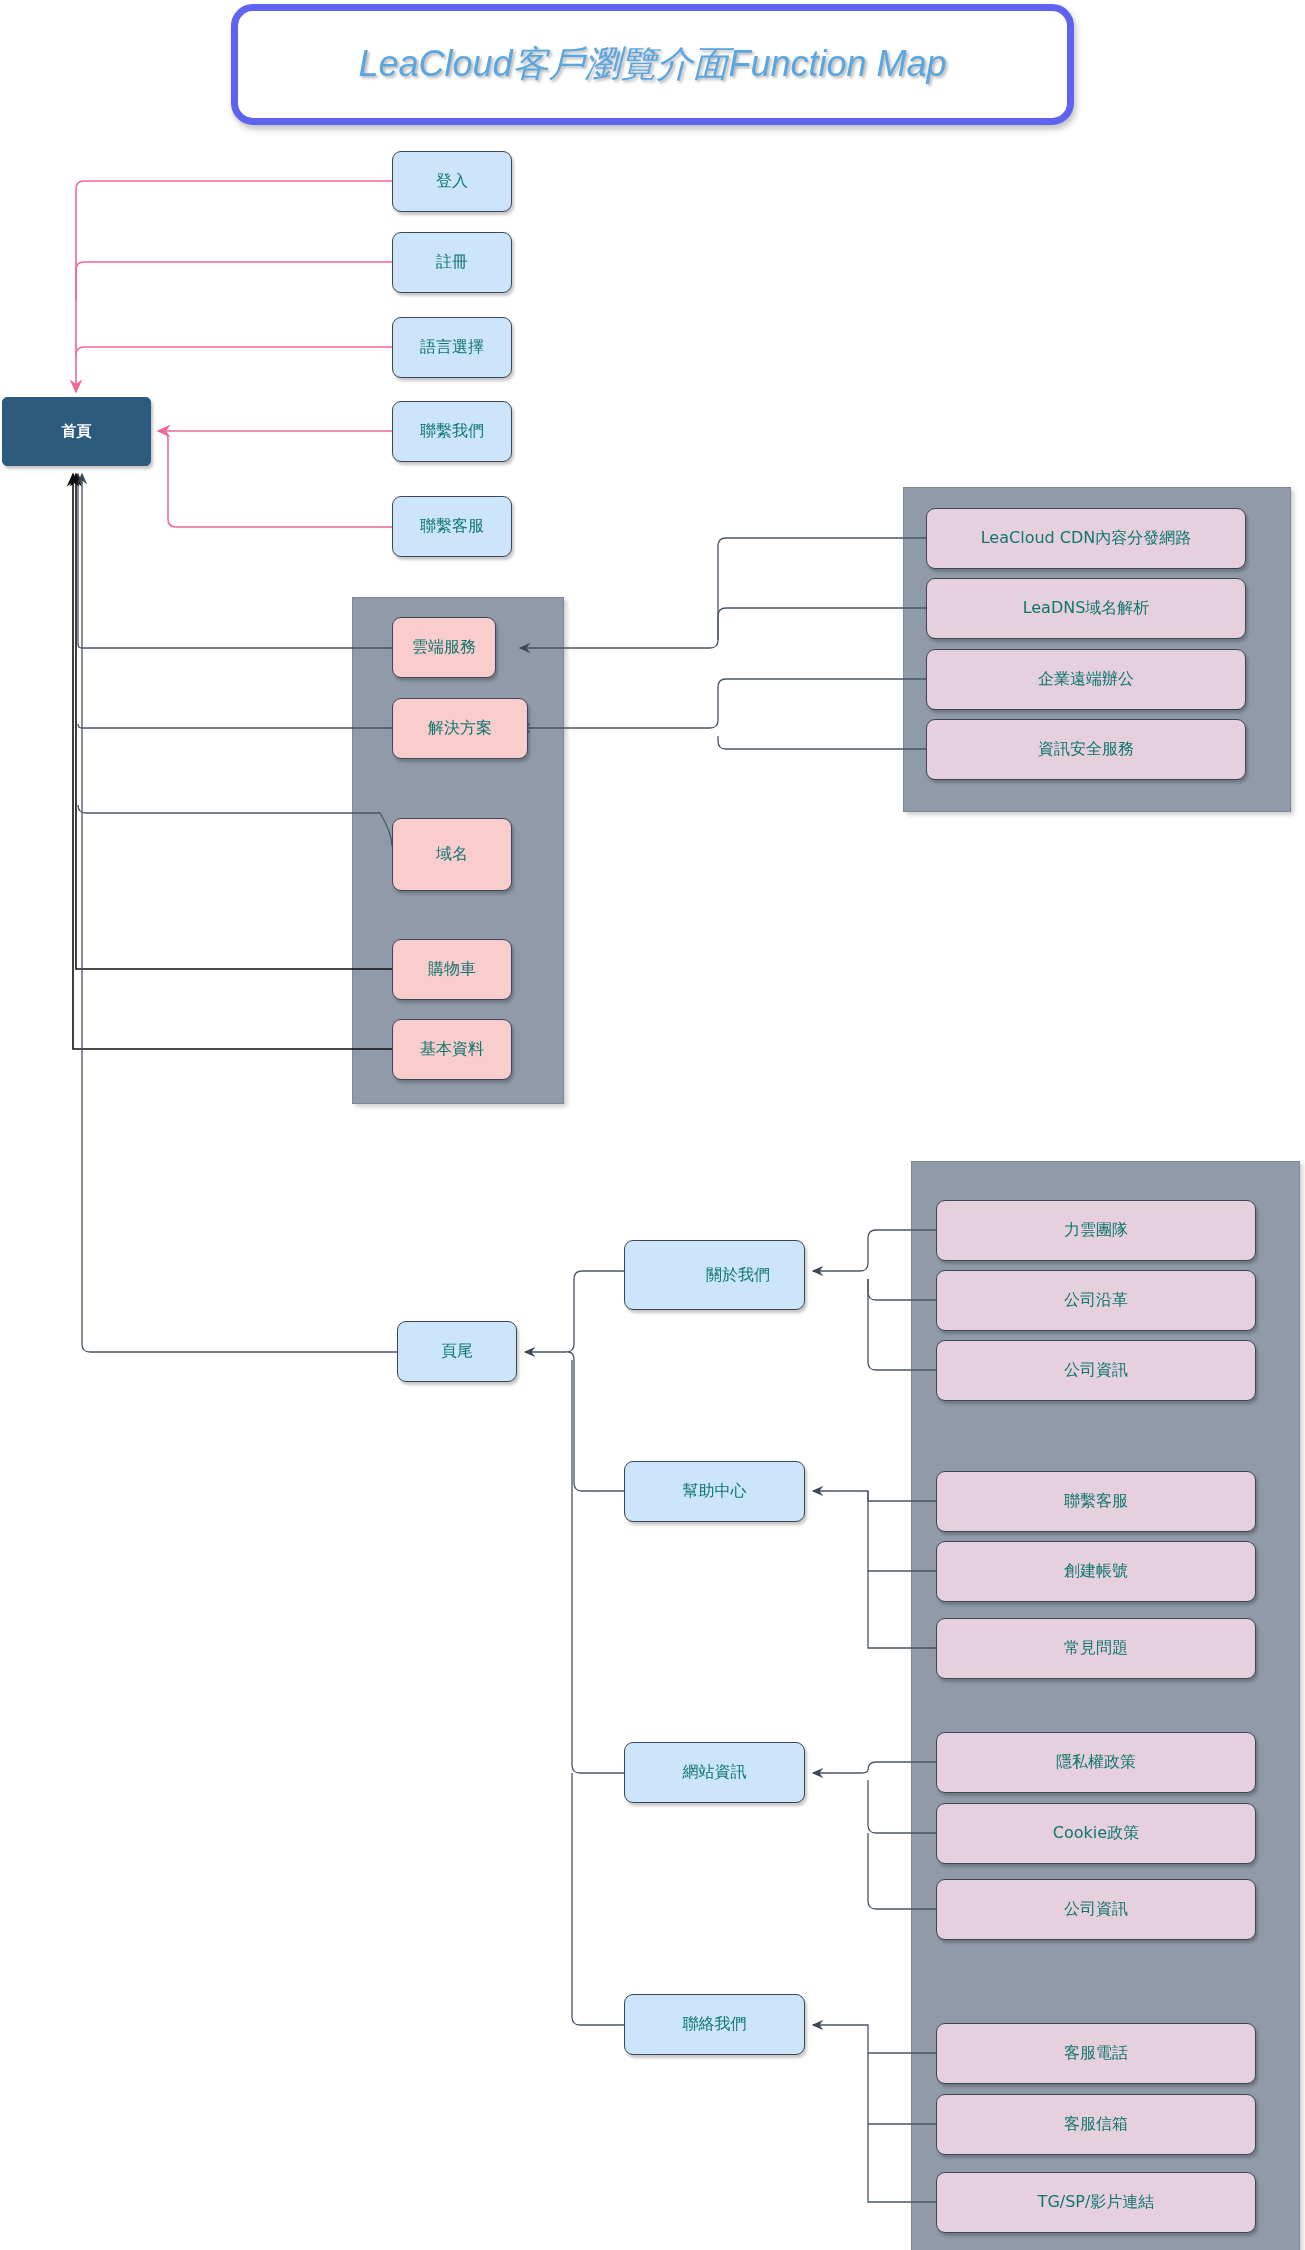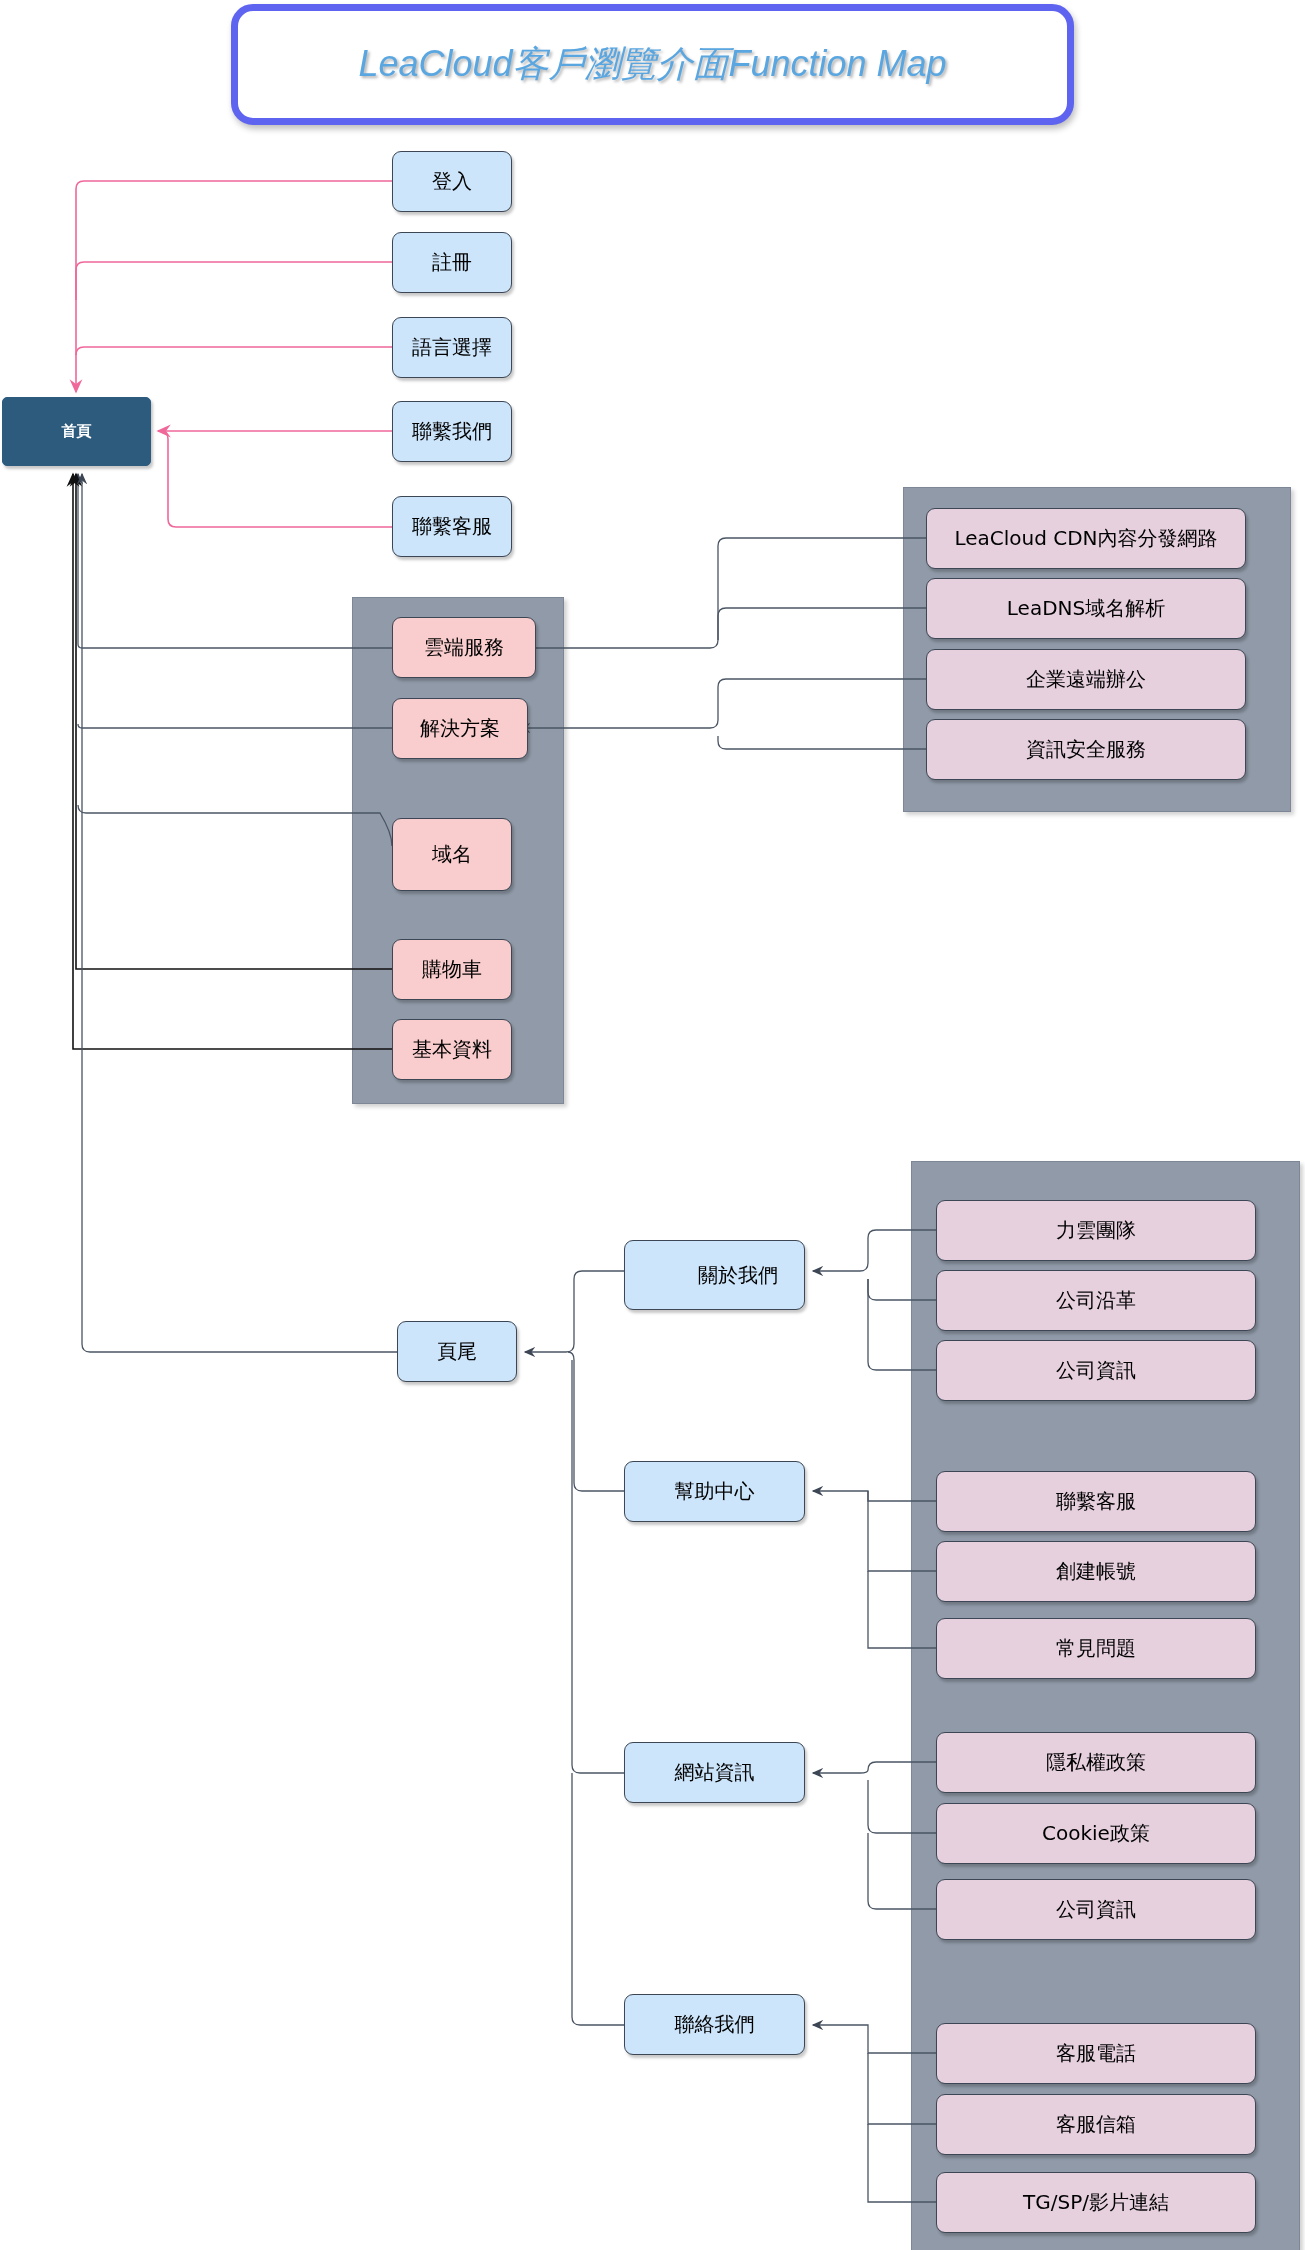--- a/index.html
+++ b/index.html
@@ -1,22 +1,22 @@
 <!DOCTYPE html>
 <html><head>
 <meta charset="utf-8">
 <style>
   html, body { margin:0; padding:0; background:#ffffff; }
   body { width:1305px; height:2250px; position:relative; overflow:hidden;
          font-family:"DejaVu Sans", "Liberation Sans", sans-serif; }
   #wires { position:absolute; left:0; top:0; width:1305px; height:2250px; pointer-events:none; z-index:2; }
   .panel { position:absolute; background:#909aa8; border:1px solid #7d8796; box-shadow:3px 3px 4px rgba(0,0,0,0.18); z-index:1; }
   .node { position:absolute; box-sizing:border-box; border:1.5px solid #3c4654; border-radius:9px;
-          display:flex; align-items:center; justify-content:center; color:#000000;
-          font-size:20px; box-shadow:2px 3px 3px rgba(0,0,0,0.22); z-index:3; cursor:pointer; white-space:nowrap; }
+          display:flex; align-items:center; justify-content:center; color:#0f766e;
+          font-size:16px; box-shadow:2px 3px 3px rgba(0,0,0,0.22); z-index:3; cursor:pointer; white-space:nowrap; }
   .blue { background:#cce5fb; }
   .red { background:#f9cccd; }
   .mauve { background:#e6d0de; }
   .home { background:#2d5b7e; border:1px solid #2d5b7e; border-radius:5px; color:#fff; font-weight:bold; font-size:15px; }
   .title-box { position:absolute; left:231px; top:4px; width:843px; height:121px; box-sizing:border-box;
                border:7px solid #5e63f0; border-radius:22px; background:#fff;
                display:flex; align-items:center; justify-content:center; z-index:3;
                box-shadow:2px 4px 6px rgba(0,0,0,0.25); }
   .title-text { font-family:"Liberation Sans", sans-serif; font-size:36px; color:#5aa6e0;
                 text-shadow:2px 2px 3px rgba(0,0,0,0.3);font-style:italic; }
@@ -45,21 +45,21 @@
 <div class="node blue" style="left:392px;top:317px;width:120px;height:61px;">
     <span>語言選擇</span>
   </div>
 <div class="node blue" style="left:392px;top:401px;width:120px;height:61px;">
     <span>聯繫我們</span>
   </div>
 <div class="node blue" style="left:392px;top:496px;width:120px;height:61px;">
     <span>聯繫客服</span>
   </div>
 
-<div class="node red" style="left:392px;top:617px;width:144px;height:61px;">
+<div class="node red" style="left:392px;top:617px;width:104px;height:61px;">
     <span>雲端服務</span>
   </div>
 <div class="node red" style="left:392px;top:698px;width:136px;height:61px;">
     <span>解決方案</span>
   </div>
 <div class="node red" style="left:392px;top:818px;width:120px;height:73px;">
     <span>域名</span>
   </div>
 <div class="node red" style="left:392px;top:939px;width:120px;height:61px;">
     <span>購物車</span>

